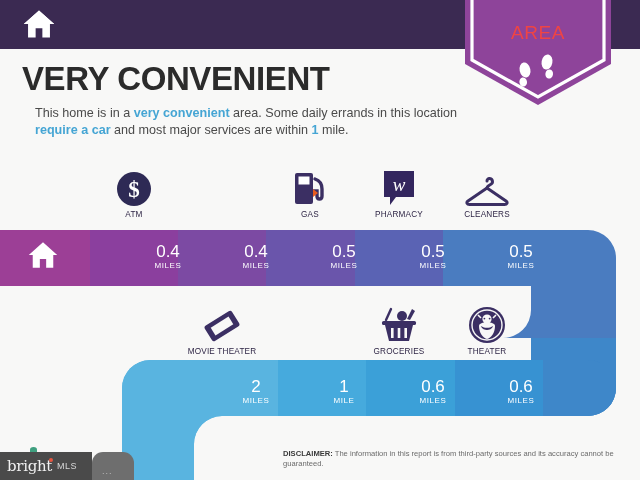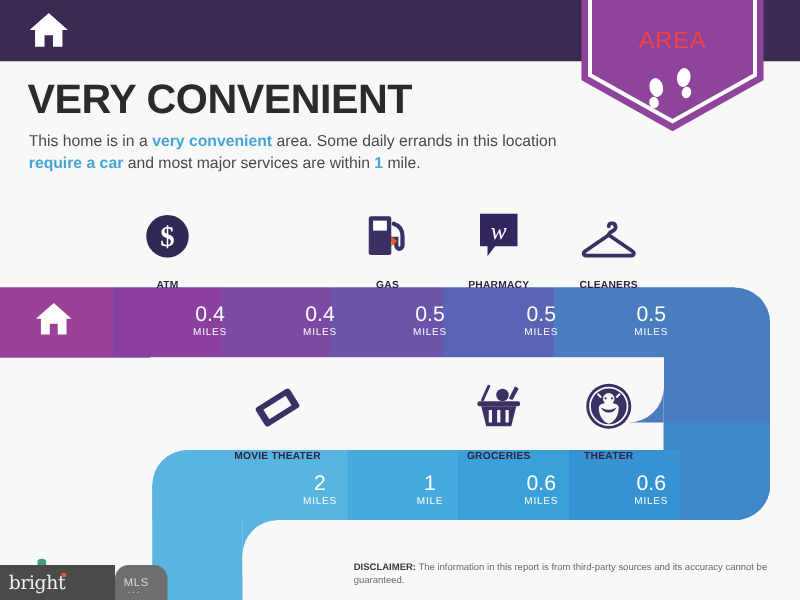--- a/index.html
+++ b/index.html
@@ -73,21 +73,21 @@
     left: 22px;
     top: 60px;
     font-size: 33px;
     font-weight: bold;
     color: #2b2b2b;
     letter-spacing: -0.4px;
     white-space: nowrap;
   }
   .subtext {
     position: absolute;
-    left: 23px;
+    left: 35px;
     top: 105px;
     width: 432px;
     font-size: 12.6px;
     line-height: 17px;
     color: #4a4a4a;
   }
   .hl { color: #45a5d4; font-weight: bold; }
 
   
   .ribbon {
@@ -109,23 +109,23 @@
     width: 88px;
     text-align: center;
   }
   .icon-glyph {
     height: 44px;
     display: flex;
     align-items: flex-end;
     justify-content: center;
   }
   .icon-label {
-    margin-top: 16px;
+    margin-top: 3px;
     font-size: 8.2px;
-    font-weight: bold;
+    font-weight: normal;
     color: #2e2545;
     letter-spacing: 0.2px;
     white-space: nowrap;
   }
 
   
   .dist-cell {
     position: absolute;
     width: 88px;
     text-align: center;
@@ -161,21 +161,20 @@
   .brightmls {
     position: absolute;
     left: 0;
     top: 452px;
     width: 92px;
     height: 28px;
     background: #4a4a4a;
     z-index: 7;
     display: flex;
     align-items: center;
-    gap: 42px;
   }
   .bm-word {
     font-family: "DejaVu Serif", serif;
     font-size: 15px;
     color: #f0f0f0;
     margin-left: 7px;
     letter-spacing: -0.3px;
     position: relative;
   }
   .bm-dot {

